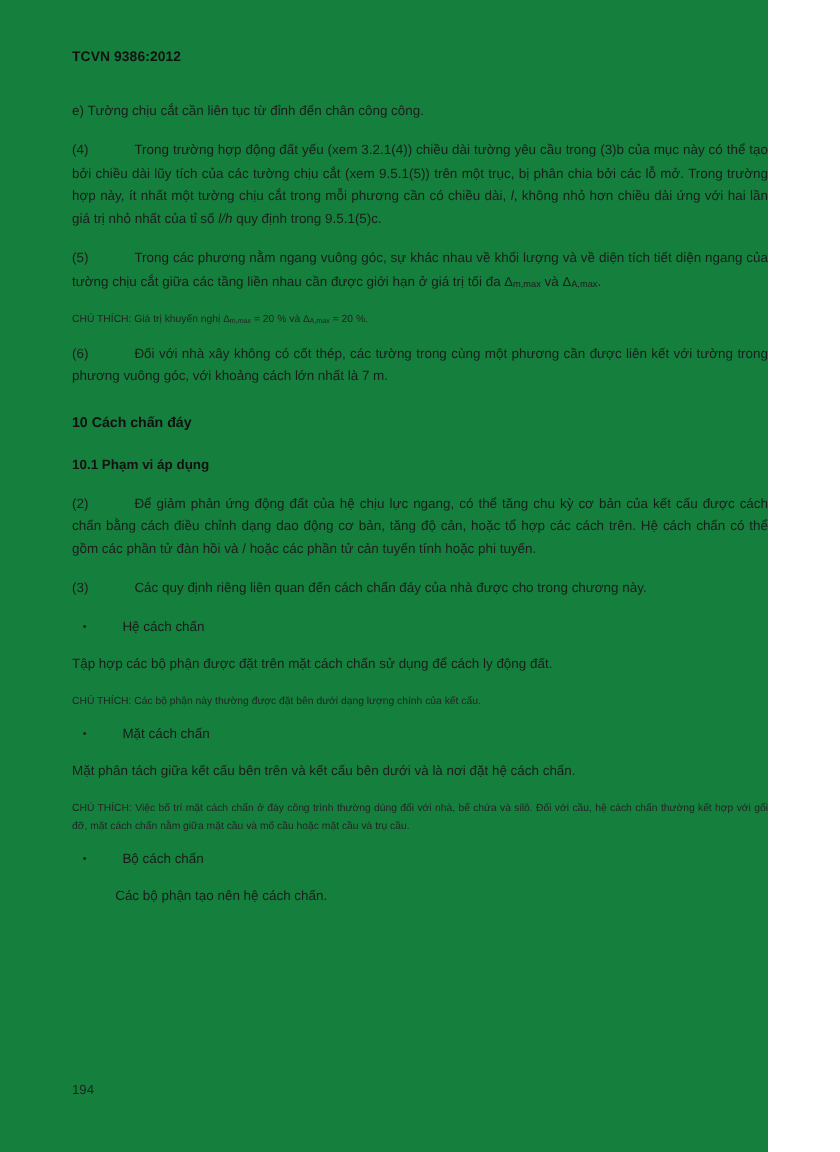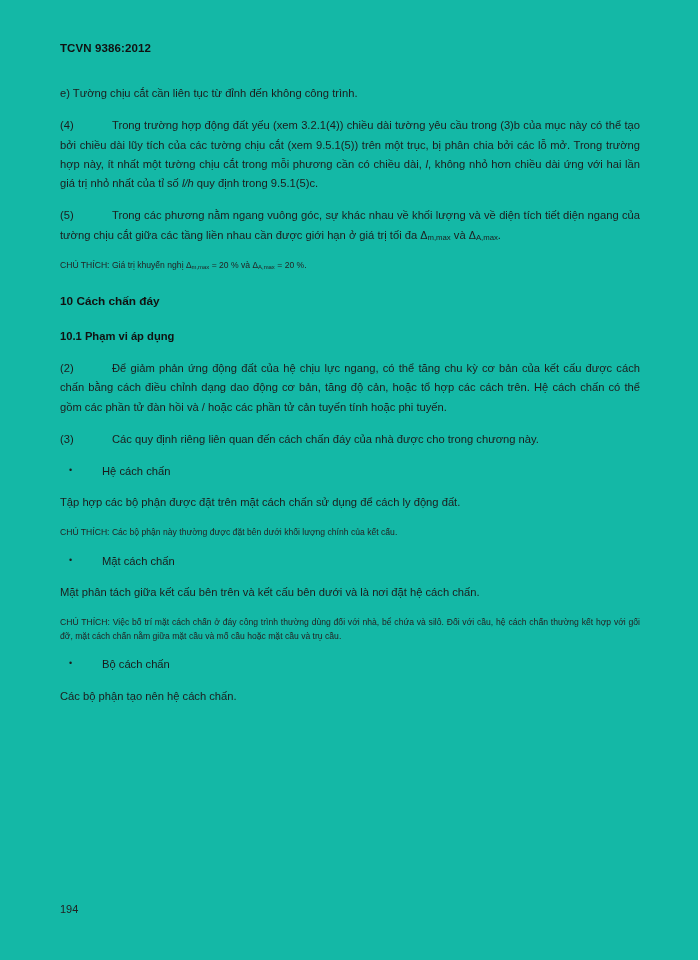--- a/index.html
+++ b/index.html
@@ -12,23 +12,23 @@
     width: 700px;
     height: 960px;
     position: relative;
     font-family: "Liberation Sans", "DejaVu Sans", sans-serif;
     color: #1a1a1a;
     -webkit-font-smoothing: antialiased;
   }
   .page {
     position: absolute;
     inset: 0;
-    width: 698px;
+    width: 640px;
     height: 960px;
-    background: #14b8a6;
+    background: #15803d;
     box-sizing: border-box;
     padding: 0;
     overflow: hidden;
   }
   .content {
     position: absolute;
     left: 60px;
     top: 0;
     width: 580px;
     height: 960px;
@@ -54,21 +54,21 @@
   }
 
   p.para {
     margin: 0 0 13px 0;
     font-size: 11.2px;
     line-height: 1.72;
     text-align: justify;
     text-justify: inter-word;
     color: #1c1c1c;
   }
-  p.para:last-child { margin-bottom: 0; }
+  p.para:last-child { margin-bottom: 0; margin-left: 36px; }
 
   
   .clause {
     position: relative;
     padding-left: 0;
   }
   .clause .lbl {
     display: inline-block;
     min-width: 52px;
   }
@@ -150,34 +150,37 @@
 <body>
 
 <div class="page">
 
   <div class="content">
 
     <div class="running-head">TCVN 9386:2012</div>
 
     <div class="flow">
 
-      <p class="para letter-para">e) Tường chịu cắt cần liên tục từ đỉnh đến không công trình.</p>
+      <p class="para letter-para">e) Tường chịu cắt cần liên tục từ đỉnh đến chân công công.</p>
 
       <p class="para clause">
         <span class="lbl">(4)</span><span>Trong trường hợp động đất yếu (xem 3.2.1(4)) chiều dài tường yêu cầu trong (3)b của mục này có thể tạo bởi chiều dài lũy tích của các tường chịu cắt (xem 9.5.1(5)) trên một trục, bị phân chia bởi các lỗ mở. Trong trường hợp này, ít nhất một tường chịu cắt trong mỗi phương cần có chiều dài, </span><span class="ital">l</span><span>, không nhỏ hơn chiều dài ứng với hai lần giá trị nhỏ nhất của tỉ số </span><span class="ital nowrap">l/h</span><span> quy định trong 9.5.1(5)c.</span>
       </p>
 
       <p class="para clause">
         <span class="lbl">(5)</span><span>Trong các phương nằm ngang vuông góc, sự khác nhau về khối lượng và về diện tích tiết diện ngang của tường chịu cắt giữa các tầng liền nhau cần được giới hạn ở giá trị tối đa </span><span class="mathsmall"><span class="sym">Δ</span><sub>m,max</sub></span><span> và </span><span class="mathsmall"><span class="sym">Δ</span><sub>A,max</sub></span><span>.</span>
       </p>
 
       <p class="note">
         <span>CHÚ THÍCH: Giá trị khuyến nghị </span><span class="mathsmall"><span class="sym">Δ</span><sub>m,max</sub></span><span> = 20 % và </span><span class="mathsmall"><span class="sym">Δ</span><sub>A,max</sub></span><span> = 20 %.</span>
       </p>
 
+      <p class="para clause">
+        <span class="lbl">(6)</span><span>Đối với nhà xây không có cốt thép, các tường trong cùng một phương cần được liên kết với tường trong phương vuông góc, với khoảng cách lớn nhất là 7 m.</span>
+      </p>
 
       <h2 class="h-sec">10 Cách chấn đáy</h2>
 
       <h3 class="h-sub">10.1  Phạm vi áp dụng</h3>
 
 
       <p class="para clause">
         <span class="lbl">(2)</span><span>Để giảm phản ứng động đất của hệ chịu lực ngang, có thể tăng chu kỳ cơ bản của kết cấu được cách chấn bằng cách điều chỉnh dạng dao động cơ bản, tăng độ cản, hoặc tổ hợp các cách trên. Hệ cách chấn có thể gồm các phần tử đàn hồi và / hoặc các phần tử cản tuyến tính hoặc phi tuyến.</span>
       </p>
 
@@ -186,21 +189,21 @@
       </p>
 
 
 
 
       <div class="bullet">
         <span class="dot">•</span>
         <span class="btxt">Hệ cách chấn</span>
       </div>
       <p class="para">Tập hợp các bộ phận được đặt trên mặt cách chấn sử dụng để cách ly động đất.</p>
-      <p class="note tight">CHÚ THÍCH: Các bộ phận này thường được đặt bên dưới khối lượng chính của kết cấu.</p>
+      <p class="note tight">CHÚ THÍCH: Các bộ phận này thường được đặt bên dưới dạng lượng chính của kết cấu.</p>
 
       <div class="bullet">
         <span class="dot">•</span>
         <span class="btxt">Mặt cách chấn</span>
       </div>
       <p class="para">Mặt phân tách giữa kết cấu bên trên và kết cấu bên dưới và là nơi đặt hệ cách chấn.</p>
       <p class="note tight">CHÚ THÍCH: Việc bố trí mặt cách chấn ở đáy công trình thường dùng đối với nhà, bể chứa và silô. Đối với cầu, hệ cách chấn thường kết hợp với gối đỡ, mặt cách chấn nằm giữa mặt cầu và mố cầu hoặc mặt cầu và trụ cầu.</p>
 
       <div class="bullet">
         <span class="dot">•</span>

